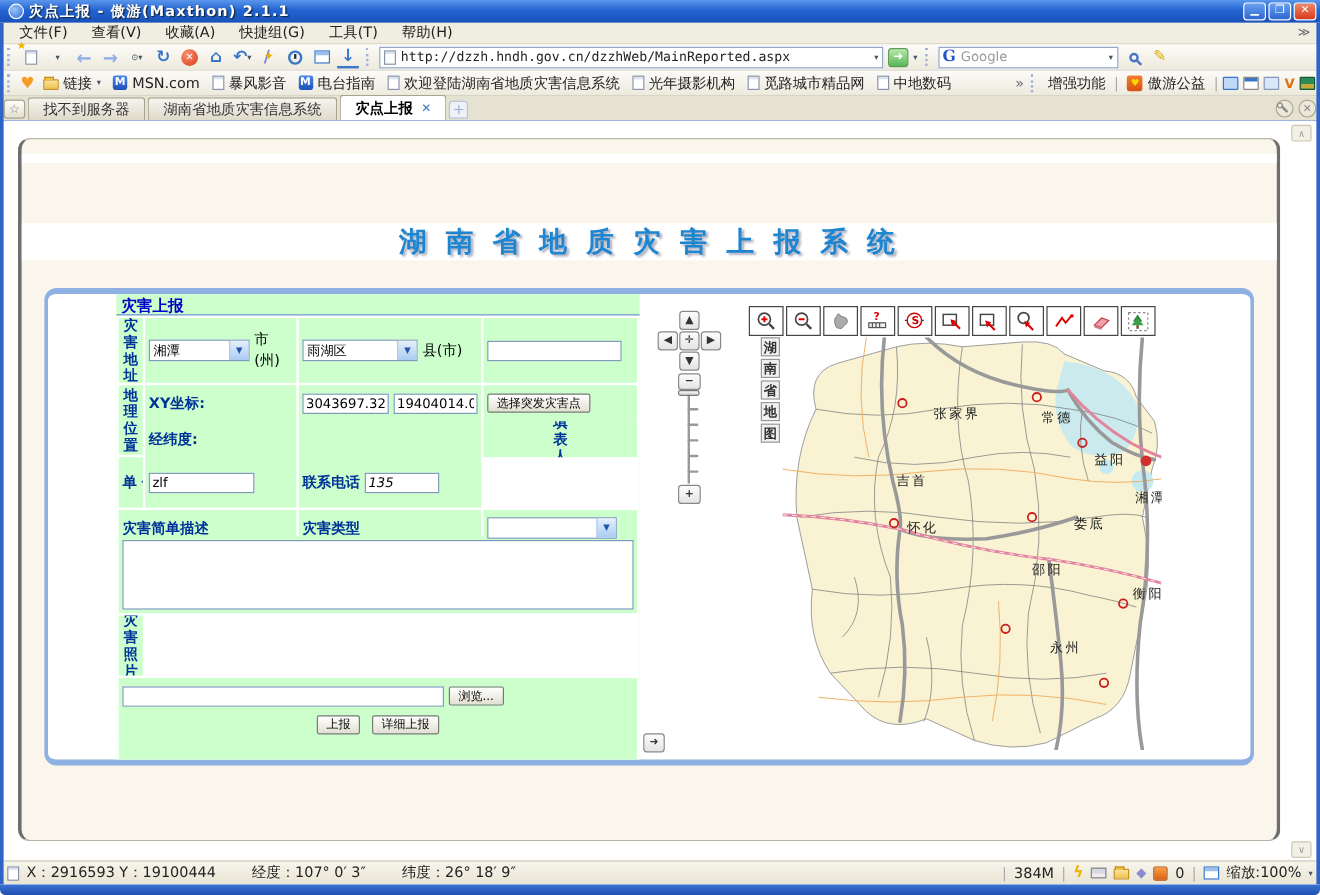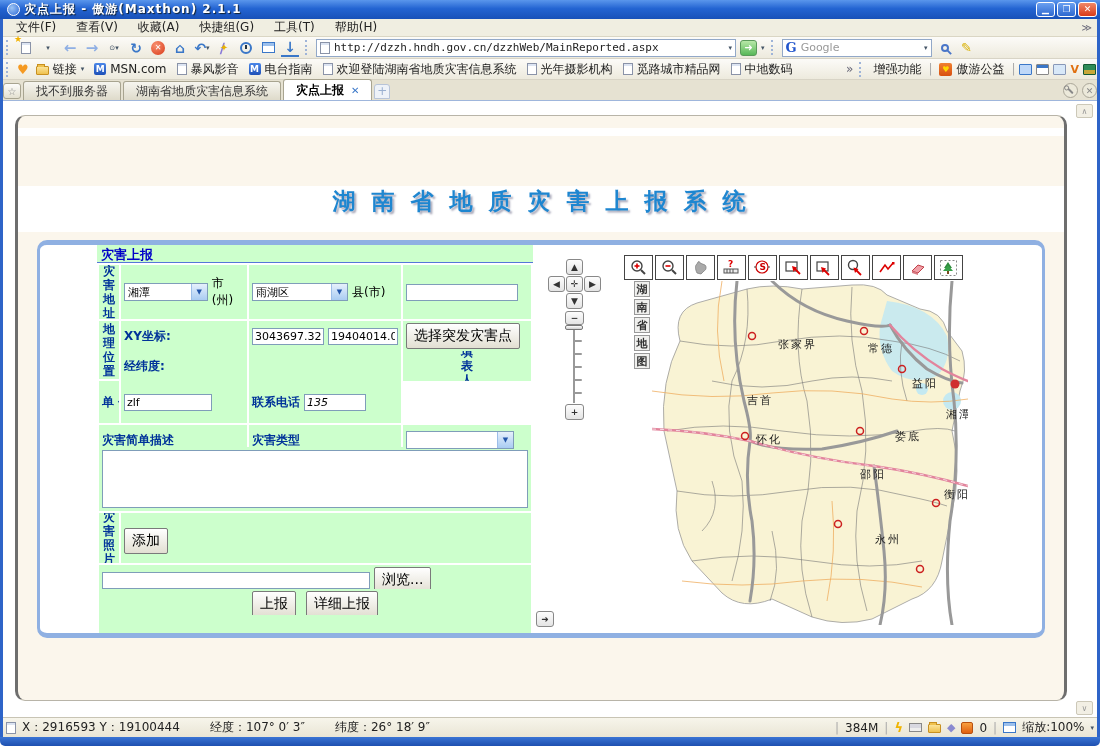--- a/index.html
+++ b/index.html
@@ -83,42 +83,42 @@
   .wrenchico::after { content:''; position:absolute; left:-4px; top:-1px; width:3px; height:3px; border:1.5px solid #888; border-radius:50%; }
 
   
   #content { position:absolute; left:0; top:101px; width:1100px; height:616px; background:#fff; overflow:hidden; }
   .scrollup { position:absolute; right:7px; top:3px; width:17px; height:14px; background:#F2EFE4; border:1px solid #CCC8B8; color:#999; font-size:8px; text-align:center; line-height:13px; border-radius:2px;}
   .scrolldn { position:absolute; right:7px; top:600px; width:17px; height:14px; background:#F2EFE4; border:1px solid #CCC8B8; color:#999; font-size:8px; text-align:center; line-height:13px; border-radius:2px;}
 
   .cream { position:absolute; left:15px; top:14px; width:1052px; height:586px; background:#FBF6EC;
     border:1px solid #B8B4A8; border-left:3px solid #6E6E6E; border-right:3px solid #6E6E6E; border-radius:10px; overflow:hidden; }
   .whitestrip1 { position:absolute; left:0; top:12px; width:100%; height:8px; background:#fff; }
-  .titlestrip { position:absolute; left:0; top:70px; width:100%; height:46px; background:#fff; display:flex; align-items:flex-start; justify-content:center; }
+  .titlestrip { position:absolute; left:0; top:70px; width:100%; height:31px; background:#fff; display:flex; align-items:flex-start; justify-content:center; }
   .pageheading { font-size:23px; font-weight:bold; color:#1E86D0; letter-spacing:4px; text-shadow:2px 2px 2px #AAB; }
 
   .bluepanel { position:absolute; left:19px; top:124px; width:1008px; height:398px; background:#fff;
     border:3px solid #8FB0E2; border-top-width:5px; border-bottom-width:5px; border-radius:10px; overflow:hidden; }
 
   
   .greenform { position:absolute; left:57px; top:0; width:436px; height:100%; background:#CCFFCC; }
   .formtitle { height:18px; color:#0000C8; font-weight:bold; font-size:13px; padding:1px 0 0 4px; border-bottom:1px solid #5577D8; }
   .formgrid { display:grid; grid-template-columns:20px 126px 152px 1fr;
     grid-template-rows:54px 28px 28px 42px 20px 64px 50px 22px 24px 1fr;
     gap:2px; background:#fff; padding:2px; height:calc(100% - 18px); }
   .fc { background:#CCFFCC; display:flex; align-items:center; padding:15px 3px; overflow:hidden; gap:4px; }
   .vlab { justify-content:center; }
   .vlab span { display:inline-block; width:14px; word-break:break-all; line-height:14px; text-align:center;
     font-weight:bold; color:#003399; font-size:12px; }
   .flab { font-weight:bold; color:#003399; font-size:12px; white-space:nowrap; }
   .ti { height:17px; border:1px solid #7F9DB9; background:#fff; font-size:11px; padding:0 2px; font-family:"DejaVu Sans",sans-serif; }
   .sel { height:18px; border:1px solid #7F9DB9; background:#fff; display:flex; align-items:center; position:relative; padding:0 18px 0 3px; font-size:11px; }
   .sarr { position:absolute; right:0; top:0; width:16px; height:100%; background:linear-gradient(#E6F0FC,#A9CCF2);
     border-left:1px solid #9CBEE8; display:flex; align-items:center; justify-content:center; font-size:7px; color:#2255AA; }
-  .xpbtn { height:26px; border:1px solid #7A7A7A; background:linear-gradient(#FFFFFF,#E2DFD2); font-size:14px;
+  .xpbtn { height:16px; border:1px solid #7A7A7A; background:linear-gradient(#FFFFFF,#E2DFD2); font-size:10px;
     padding:0 7px; font-family:"DejaVu Sans",sans-serif; color:#000; border-radius:2px; white-space:nowrap; }
   .descarea { width:100%; height:58px; border:1px solid #7F9DB9; background:#fff; resize:none; font-family:"DejaVu Sans",sans-serif; }
   .span-all { grid-column:1/5; }
   .span-12 { grid-column:1/3; }
   .span-24 { grid-column:2/5; }
   .centerrow { justify-content:center; gap:10px; }
 
   
   .pbtn { position:absolute; width:17px; height:16px; background:linear-gradient(#FDFDFD,#E4E4E4); border:1px solid #888;
     border-radius:3px; display:flex; align-items:center; justify-content:center; font-size:9px; color:#333; font-weight:bold; }
@@ -367,23 +367,20 @@
                 </span>
             </div>
 
             <div class="fc span-all">
               <textarea class="descarea" style=""></textarea>
             </div>
 
             <div class="fc vlab">
                 <span>灾害照片</span>
               </div>
-            <div class="fc span-24" style="align-items:flex-start;">
-              <button class="xpbtn">添加</button>
-            </div>
 
             <div class="fc span-all">
               <input class="ti" style="width: 268px;" value="">
               <button class="xpbtn">浏览...</button>
             </div>
 
             <div class="fc span-all centerrow">
               <button class="xpbtn">上报</button>
               <button class="xpbtn">详细上报</button>
             </div>

